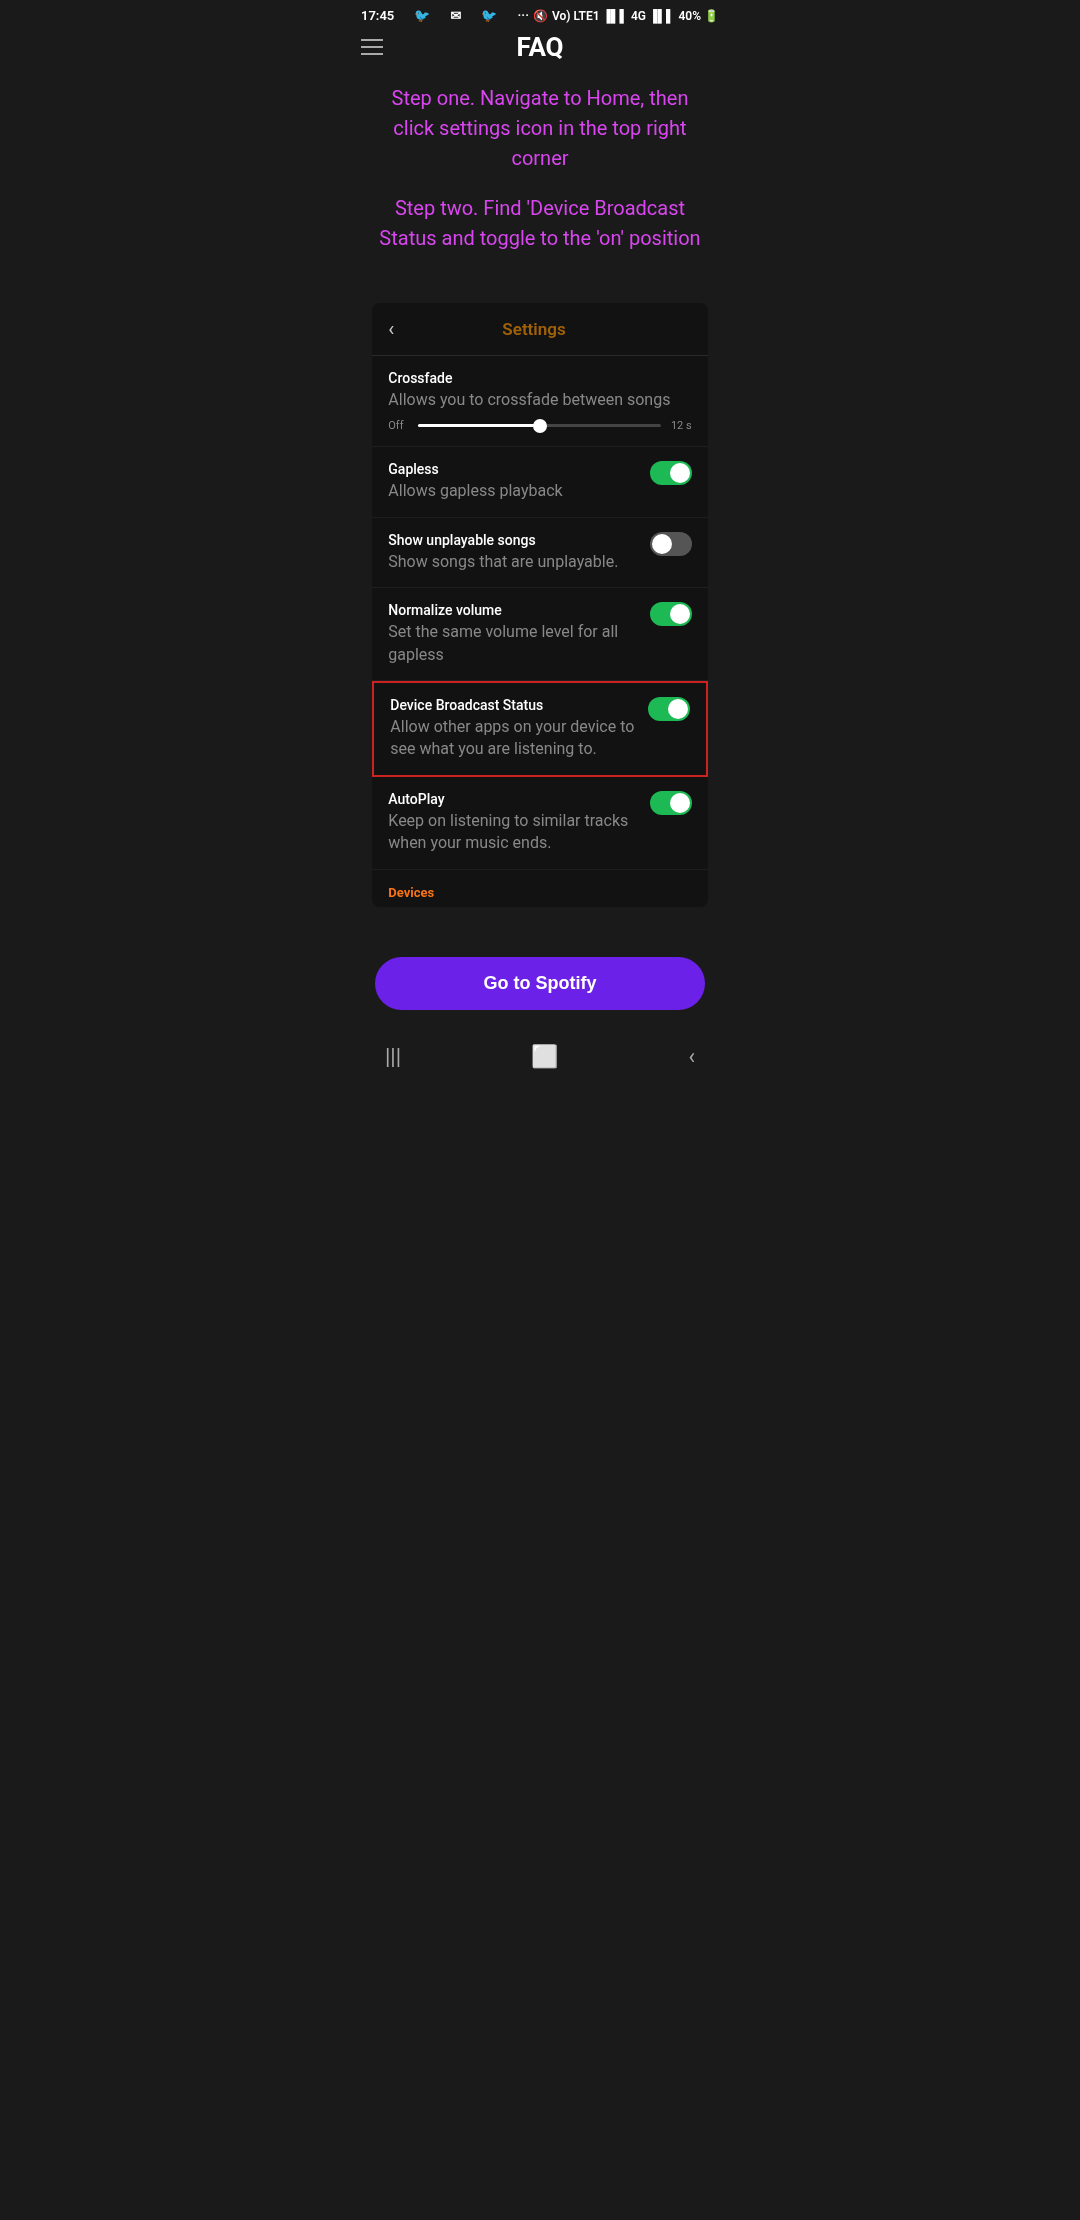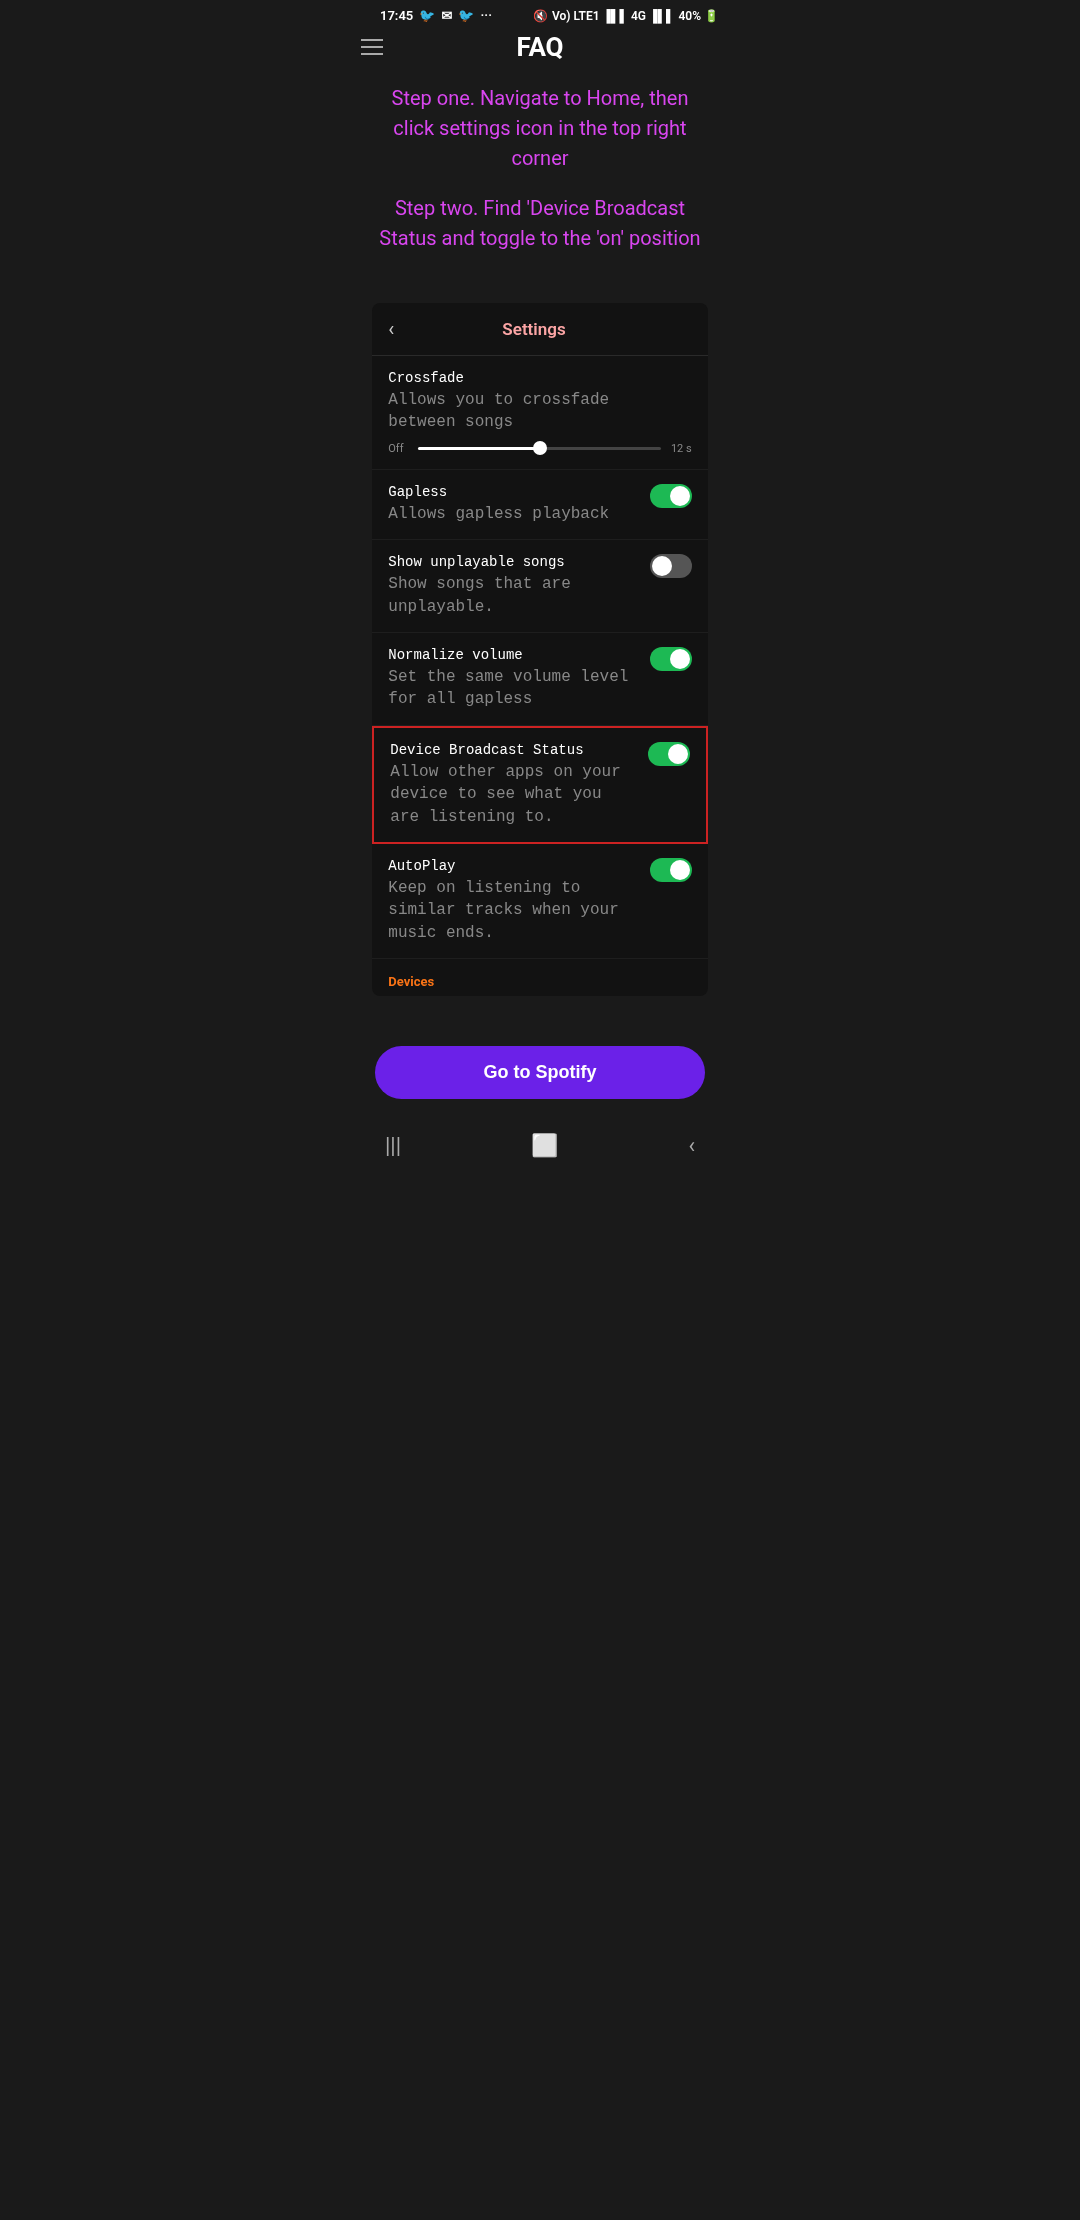--- a/index.html
+++ b/index.html
@@ -25,22 +25,21 @@
       justify-content: space-between;
       align-items: center;
       padding: 8px 16px 4px;
       font-size: 13px;
       font-weight: 600;
     }
 
     .status-left {
       display: flex;
       align-items: flex-start;
-      gap: 6px;
-      margin-left: 19px;
+      gap: 20px;
     }
 
     .status-right {
       display: flex;
       align-items: center;
       gap: 4px;
       font-size: 12px;
     }
 
     
@@ -109,41 +108,40 @@
       font-size: 20px;
       color: #cccccc;
       margin-right: 12px;
     }
 
     .settings-title {
       flex: 1;
       text-align: center;
       font-size: 17px;
       font-weight: 600;
-      color: #fca5a5;
+      color: #a16207;
       margin-right: 30px;
     }
 
     .settings-item {
       padding: 14px 16px;
       border-bottom: 1px solid #1e1e1e;
       display: flex;
       flex-direction: column;
     }
 
     .settings-item-row {
       display: flex;
       align-items: flex-start;
       justify-content: space-between;
     }
 
     .settings-item-text {
       flex: 1;
       margin-right: 10px;
-      font-family: Liberation Mono, monospace;
     }
 
     .settings-item-name {
       font-size: 14px;
       font-weight: 500;
       color: #ffffff;
       margin-bottom: 3px;
     }
 
     .settings-item-desc {

